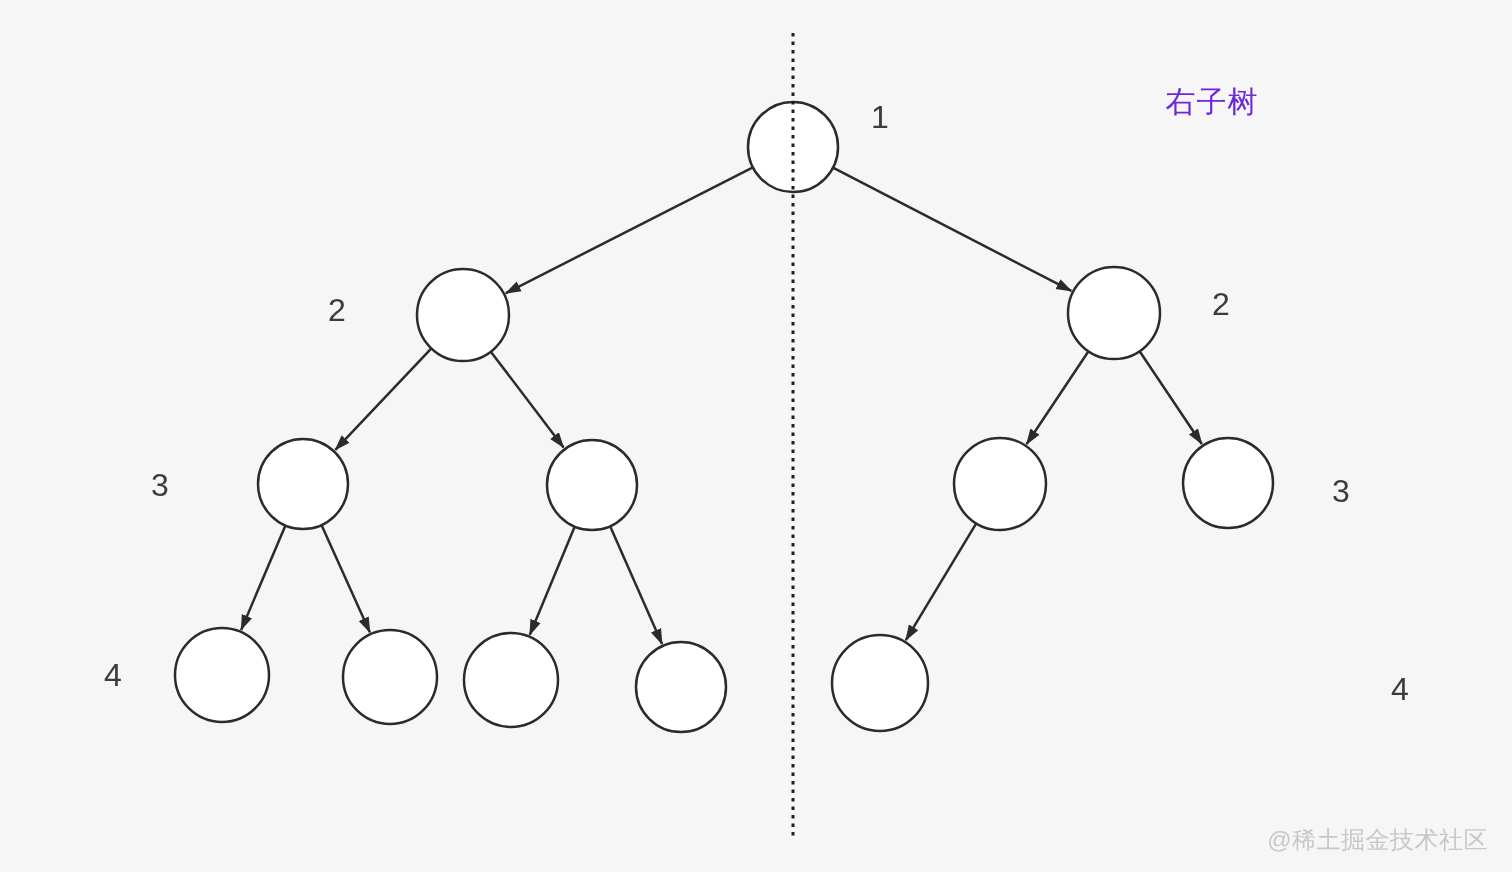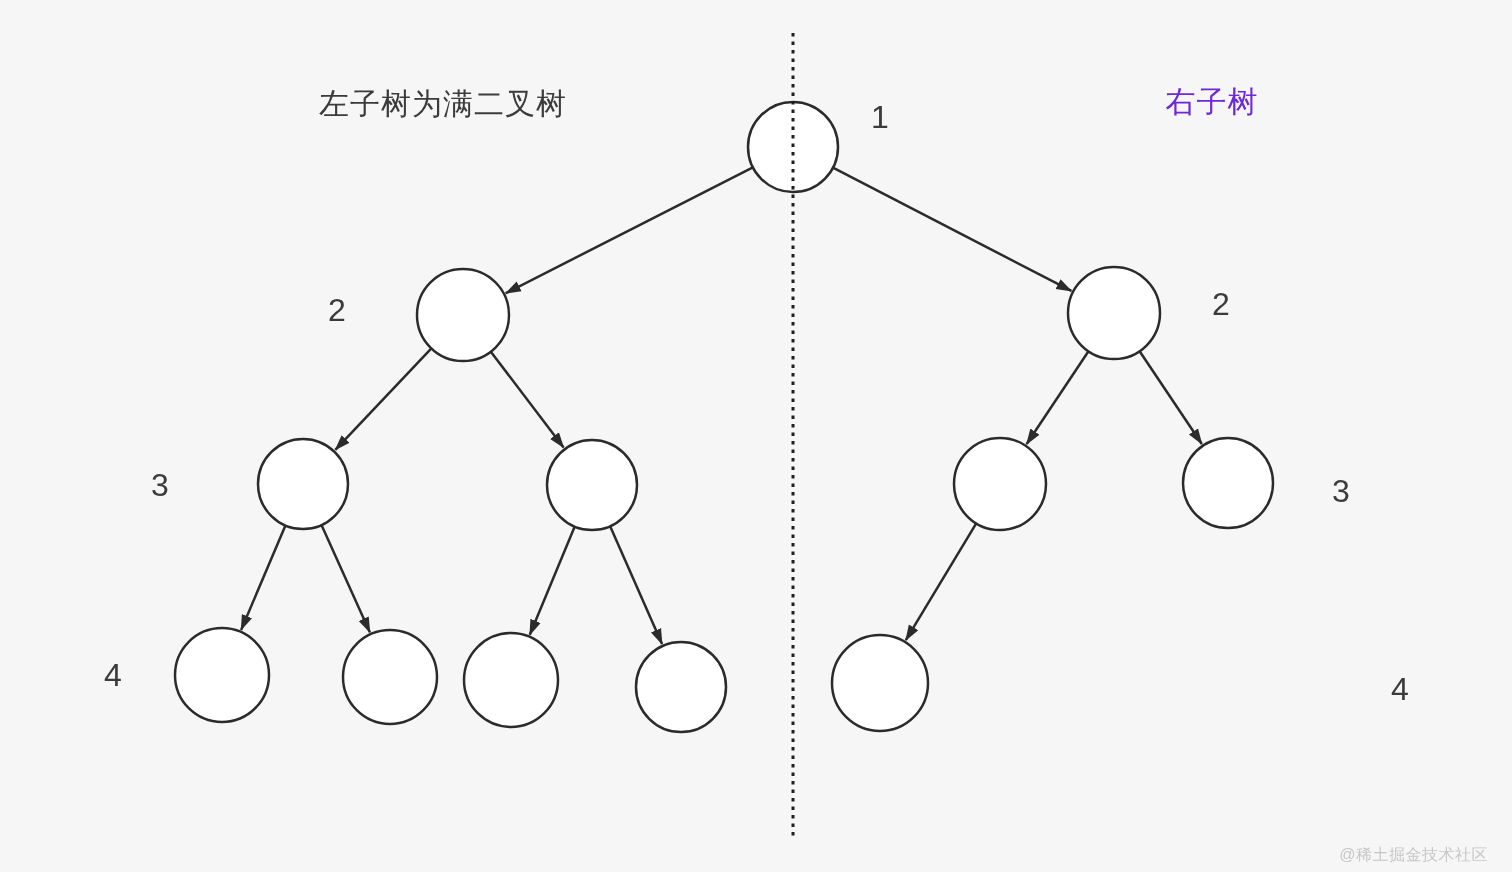--- a/index.html
+++ b/index.html
@@ -17,24 +17,23 @@
     position: absolute;
     font-size: 30px;
     letter-spacing: 1px;
     white-space: nowrap;
     transform: translateX(-50%);
   }
   #watermark {
     position: absolute;
     right: 24px;
     top: 824px;
-    font-size: 16px;
+    font-size: 24px;
     letter-spacing: 0.5px;
     white-space: nowrap;
-    margin-top: 21px;
   }
 </style>
 </head>
 <body style="background: rgb(246, 246, 247);">
 
 <div id="stage">
   <svg id="tree-svg" width="1512" height="872" viewBox="0 0 1512 872">
       <defs>
         <marker id="arrow" markerUnits="userSpaceOnUse" markerWidth="18" markerHeight="13" refX="15" refY="6" orient="auto">
           <path d="M0,0.5 L16,6 L0,11.5 Z" fill="#2b2b2b"></path>
@@ -65,16 +64,15 @@
       <circle cx="880" cy="683" r="48" fill="#ffffff" stroke="#2b2b2b" stroke-width="2.5"></circle>
       <line x1="793" y1="33" x2="793" y2="838" stroke="#1e1e1e" stroke-width="3" stroke-dasharray="3.5 5"></line>
       <text x="880" y="120" fill="#3b3b3b" font-size="32" font-family="&quot;Liberation Sans&quot;, &quot;DejaVu Sans&quot;, sans-serif" dominant-baseline="middle" text-anchor="middle">1</text>
       <text x="337" y="313" fill="#3b3b3b" font-size="32" font-family="&quot;Liberation Sans&quot;, &quot;DejaVu Sans&quot;, sans-serif" dominant-baseline="middle" text-anchor="middle">2</text>
       <text x="1221" y="307" fill="#3b3b3b" font-size="32" font-family="&quot;Liberation Sans&quot;, &quot;DejaVu Sans&quot;, sans-serif" dominant-baseline="middle" text-anchor="middle">2</text>
       <text x="160" y="488" fill="#3b3b3b" font-size="32" font-family="&quot;Liberation Sans&quot;, &quot;DejaVu Sans&quot;, sans-serif" dominant-baseline="middle" text-anchor="middle">3</text>
       <text x="1341" y="494" fill="#3b3b3b" font-size="32" font-family="&quot;Liberation Sans&quot;, &quot;DejaVu Sans&quot;, sans-serif" dominant-baseline="middle" text-anchor="middle">3</text>
       <text x="113" y="678" fill="#3b3b3b" font-size="32" font-family="&quot;Liberation Sans&quot;, &quot;DejaVu Sans&quot;, sans-serif" dominant-baseline="middle" text-anchor="middle">4</text>
       <text x="1400" y="692" fill="#3b3b3b" font-size="32" font-family="&quot;Liberation Sans&quot;, &quot;DejaVu Sans&quot;, sans-serif" dominant-baseline="middle" text-anchor="middle">4</text>
     </svg>
-  <div class="title-label" id="left-title" style="left: 443px; top: 84px; color: rgb(59, 59, 59);">左子树为满二叉树</div>
   <div class="title-label" id="right-title" style="left: 1212px; top: 82px; color: #6d28d9;">右子树</div>
   <div id="watermark" style="color: rgb(199, 199, 201);">@稀土掘金技术社区</div>
 </div>
 
 </body></html>

